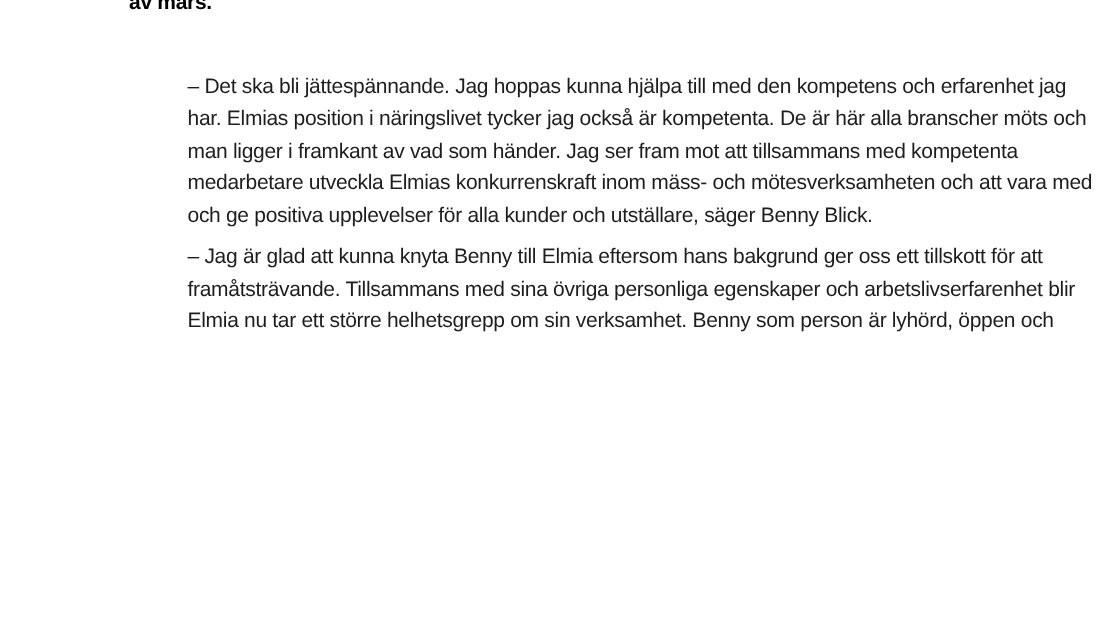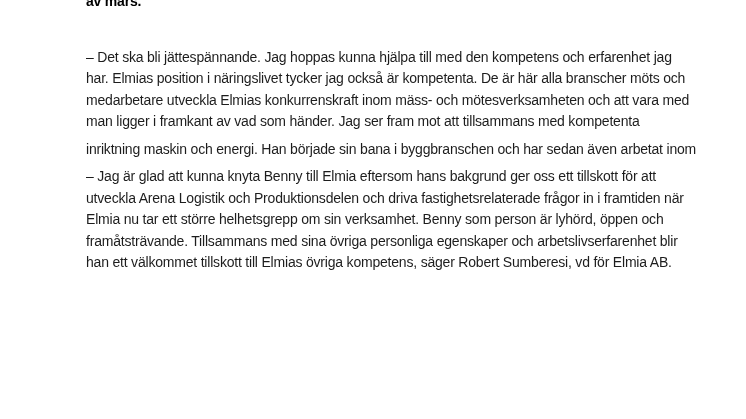--- a/index.html
+++ b/index.html
@@ -29,38 +29,37 @@
     color: #000000;
     margin: 0 0 34px 0;
   }
   .doc p {
     margin: 0 0 6px 0;
     padding: 0;
   }
   .line {
     display: block;
     white-space: nowrap;
+    margin-left: 39px;
   }
 </style>
 </head>
 <body>
 
 <div class="doc">
   <div class="heading-fragment">av mars.</div>
   <div id="paragraphs">
       <p>
         <span class="line">– Det ska bli jättespännande. Jag hoppas kunna hjälpa till med den kompetens och erfarenhet jag</span>
         <span class="line">har. Elmias position i näringslivet tycker jag också är kompetenta. De är här alla branscher möts och</span>
+        <span class="line">man ligger i framkant av vad som händer. Jag ser fram mot att tillsammans med kompetenta</span>
         <span class="line">medarbetare utveckla Elmias konkurrenskraft inom mäss- och mötesverksamheten och att vara med</span>
-        <span class="line">man ligger i framkant av vad som händer. Jag ser fram mot att tillsammans med kompetenta</span>
+        <span class="line">och ge positiva upplevelser för alla kunder och utställare, säger Benny Blick.</span>
       </p>
       <p>
-        <span class="line">inriktning maskin och energi. Han började sin bana i byggbranschen och har sedan även arbetat inom</span>
       </p>
       <p>
         <span class="line">– Jag är glad att kunna knyta Benny till Elmia eftersom hans bakgrund ger oss ett tillskott för att</span>
-        <span class="line">utveckla Arena Logistik och Produktionsdelen och driva fastighetsrelaterade frågor in i framtiden när</span>
+        <span class="line">framåtsträvande. Tillsammans med sina övriga personliga egenskaper och arbetslivserfarenhet blir</span>
         <span class="line">Elmia nu tar ett större helhetsgrepp om sin verksamhet. Benny som person är lyhörd, öppen och</span>
-        <span class="line">framåtsträvande. Tillsammans med sina övriga personliga egenskaper och arbetslivserfarenhet blir</span>
-        <span class="line">han ett välkommet tillskott till Elmias övriga kompetens, säger Robert Sumberesi, vd för Elmia AB.</span>
       </p>
     </div>
 </div>
 
 </body></html>

